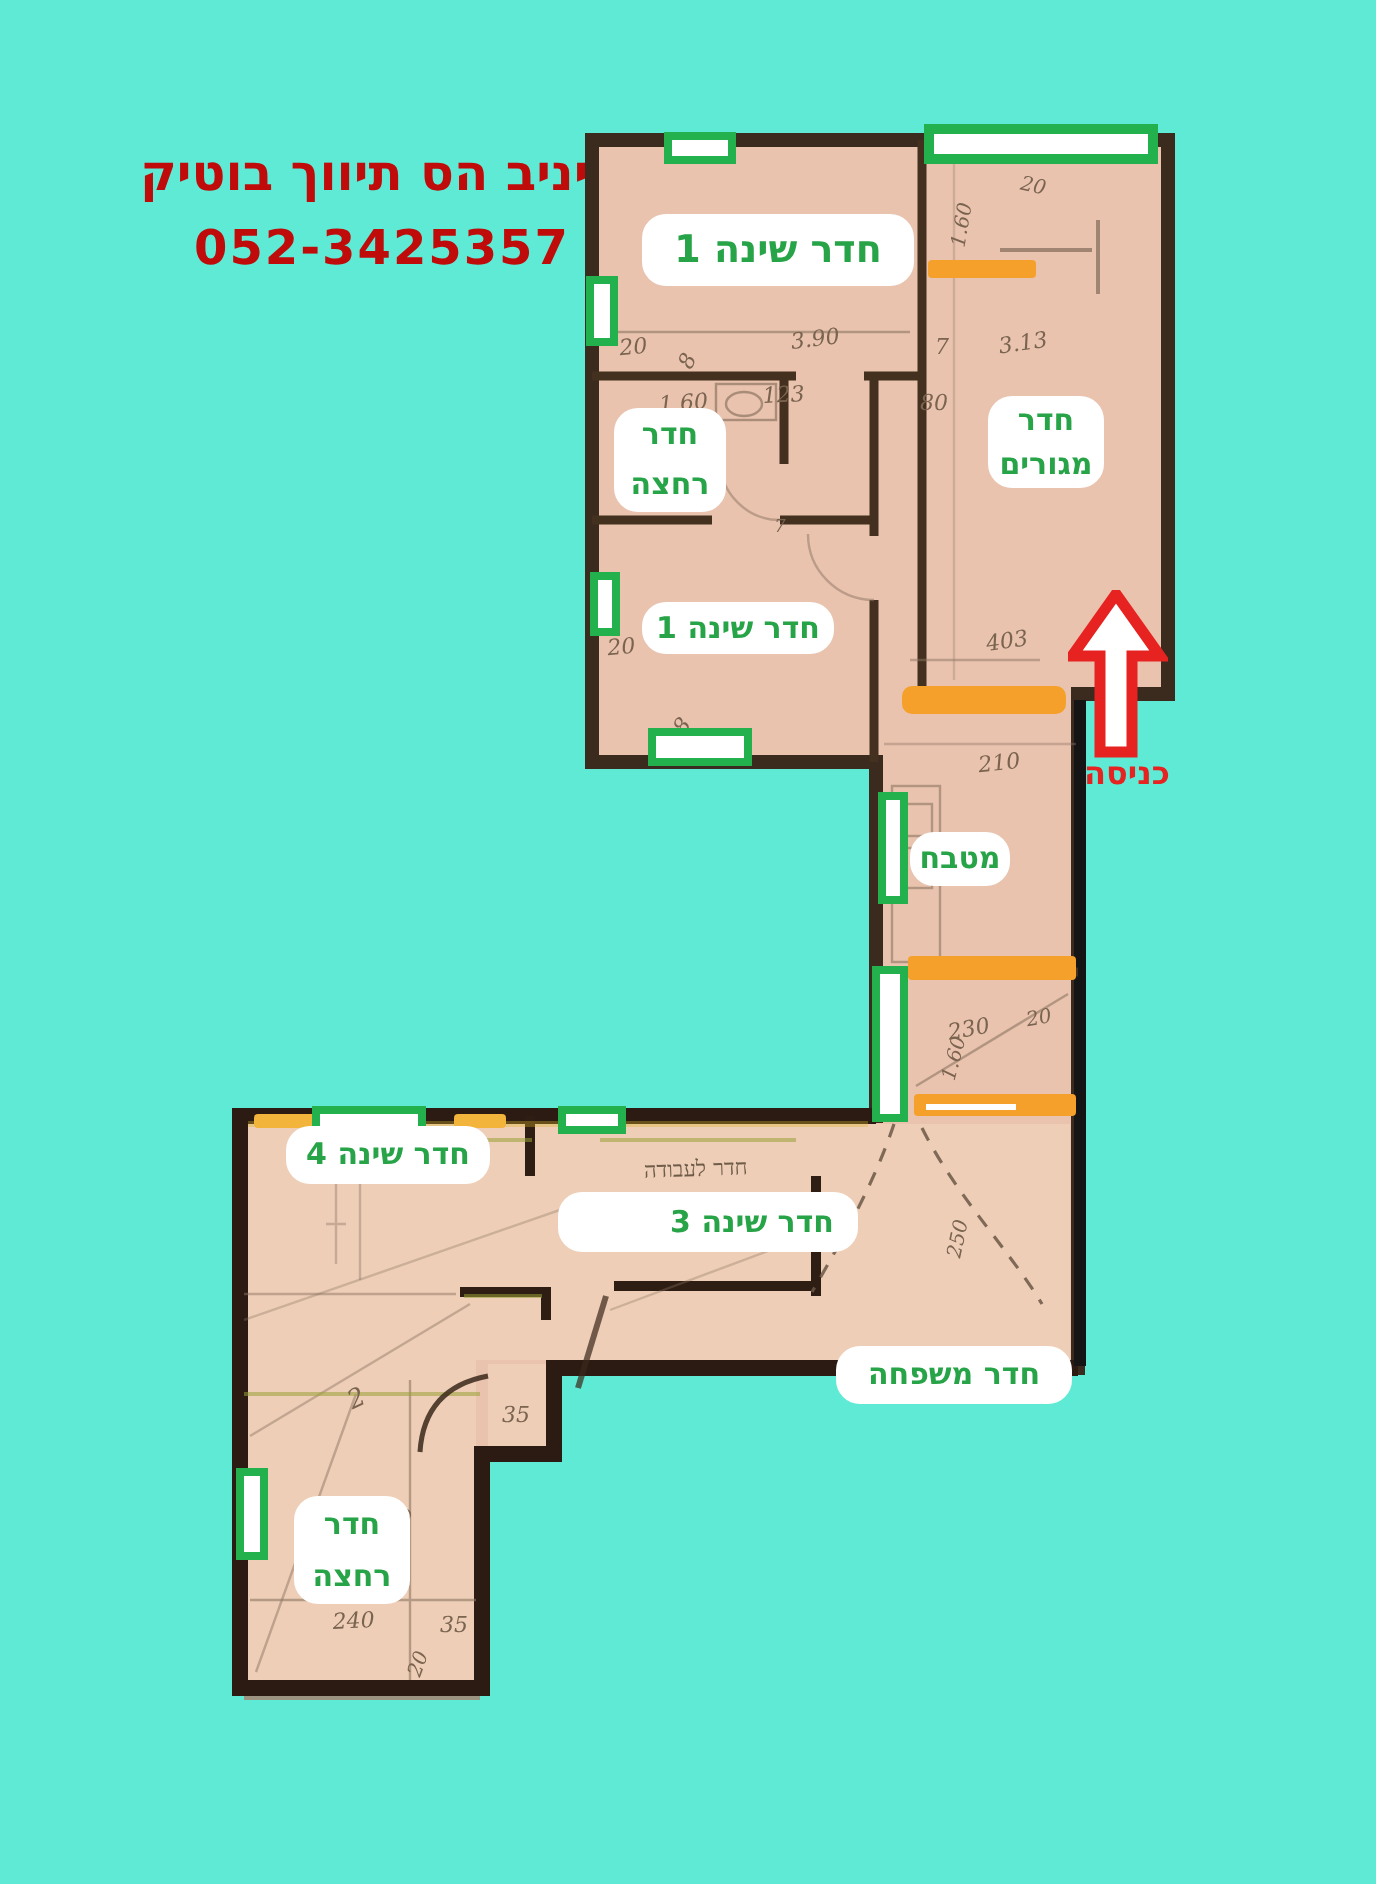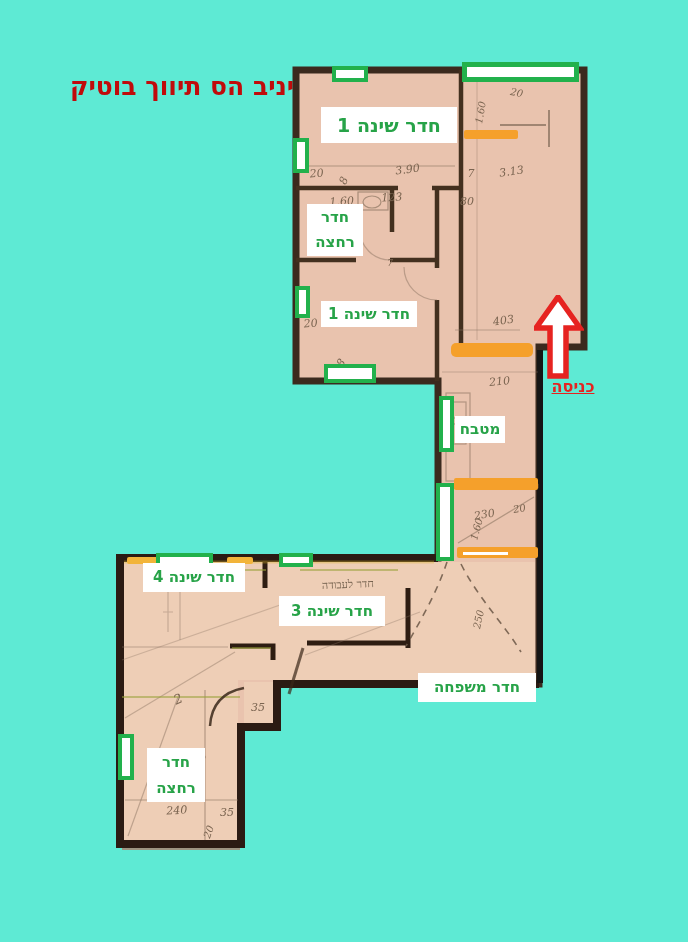--- a/index.html
+++ b/index.html
@@ -8,33 +8,34 @@
   .hdr-line{position:absolute;direction:rtl;font-weight:bold;color:var(--brand-red,#c00b0b);white-space:nowrap;}
   .agency{left:70px;top:72px;font-size:25px;}
   .phone{left:97px;top:110px;font-size:24px;letter-spacing:1px;direction:ltr;}
   .plan-svg{position:absolute;left:0;top:0;}
   .win{position:absolute;background:#ffffff;border:4px solid var(--marker-green,#22b14c);box-sizing:border-box;z-index:3;}
   .win-big{border-width:5px;}
   .door{position:absolute;background:var(--door-orange,#f5a02b);border-radius:2px;z-index:2;}
   .door-y{background:var(--door-yellow,#f2b43a);}
   .door-stripe{position:absolute;left:8%;top:45%;width:55%;height:3px;background:#ffffff;}
   .room-label{position:absolute;direction:rtl;background:#ffffff;color:var(--label-green,#27a348);
-        font-weight:bold;font-size:15px;text-align:center;z-index:4;}
-  .entrance-label{position:absolute;left:542px;top:377px;width:62px;direction:rtl;text-align:center;
-        color:var(--arrow-red,#d41d1d);font-weight:bold;font-size:16px;z-index:5;text-decoration:underline;}
+        font-weight:bold;font-size:15px;text-align:center;z-index:4;border-radius:12px;}
+  .entrance-label{position:absolute;left:542px;top:377px;width:62px;direction:rtl;text-align:left;
+        color:var(--arrow-red,#d41d1d);font-weight:bold;font-size:16px;z-index:5;}
   .arrow{position:absolute;left:534px;top:295px;z-index:5;}
   .meas{font-family:"DejaVu Serif",serif;font-style:italic;fill:#7a6450;}
   .hand-note{font-family:"DejaVu Serif",serif;fill:#6e5c49;}
 </style>
 </head>
 <body>
 
 <div class="page">
 
   <div class="hdr-line agency">יניב הס תיווך בוטיק</div>
+  <div class="hdr-line phone">052-3425357</div>
 
   <svg class="plan-svg" width="688" height="942" viewBox="0 0 688 942">
     <g>
       <path d="M296,70 L584,70 L584,347 L539,347 L539,684 L277,684 L277,727 L241,727 L241,844 L120,844 L120,558 L438,558 L438,381 L296,381 Z" fill="#e9c3ae" stroke="#3b2a1e" stroke-width="7" stroke-linejoin="miter"></path>
       <rect x="124" y="562" width="411" height="118" fill="#f3dabd" opacity="0.5"></rect>
       <rect x="124" y="680" width="114" height="160" fill="#f3dabd" opacity="0.5"></rect>
       <rect x="244" y="682" width="30" height="42" fill="#f3dabd" opacity="0.5"></rect>
     </g>
 
     <g fill="none">
@@ -120,24 +121,25 @@
   <div class="door" style="left:464px;top:130px;width:54px;height:9px;"></div>
   <div class="door" style="left:451px;top:343px;width:82px;height:14px;border-radius:5px;"></div>
   <div class="door" style="left:454px;top:478px;width:84px;height:12px;"></div>
   <div class="door" style="left:457px;top:547px;width:81px;height:11px;">
       <div class="door-stripe"></div>
     </div>
   <div class="door door-y" style="left:127px;top:557px;width:32px;height:7px;"></div>
   <div class="door door-y" style="left:227px;top:557px;width:26px;height:7px;"></div>
 
   <div class="room-label" style="left:321px;top:107px;width:136px;font-size:19px;line-height:36px;">חדר שינה 1</div>
+  <div class="room-label" style="left:494px;top:198px;width:58px;line-height:22px;padding:1px 0;">חדר מגורים</div>
   <div class="room-label" style="left:307px;top:204px;width:56px;line-height:25px;padding:1px 0;">חדר רחצה</div>
   <div class="room-label" style="left:321px;top:301px;width:96px;line-height:26px;">חדר שינה 1</div>
   <div class="room-label" style="left:455px;top:416px;width:50px;line-height:27px;">מטבח</div>
-  <div class="room-label" style="left:279px;top:596px;width:106px;line-height:30px;">חדר שינה 3</div>
+  <div class="room-label" style="left:279px;top:596px;width:106px;line-height:30px;padding-left:44px;">חדר שינה 3</div>
   <div class="room-label" style="left:143px;top:563px;width:102px;line-height:29px;">חדר שינה 4</div>
   <div class="room-label" style="left:418px;top:673px;width:118px;line-height:29px;">חדר משפחה</div>
   <div class="room-label" style="left:147px;top:748px;width:58px;line-height:26px;padding:1px 0;">חדר רחצה</div>
 
   <svg class="arrow" width="50" height="86" viewBox="0 0 50 86">
     <polygon points="24,2 46,33 32,33 32,81 16,81 16,33 2,33" fill="#ffffff" stroke="var(--arrow-red,#e62320)" stroke-width="5.5" stroke-linejoin="miter"></polygon>
   </svg>
   <div class="entrance-label">כניסה</div>
 
 </div>

